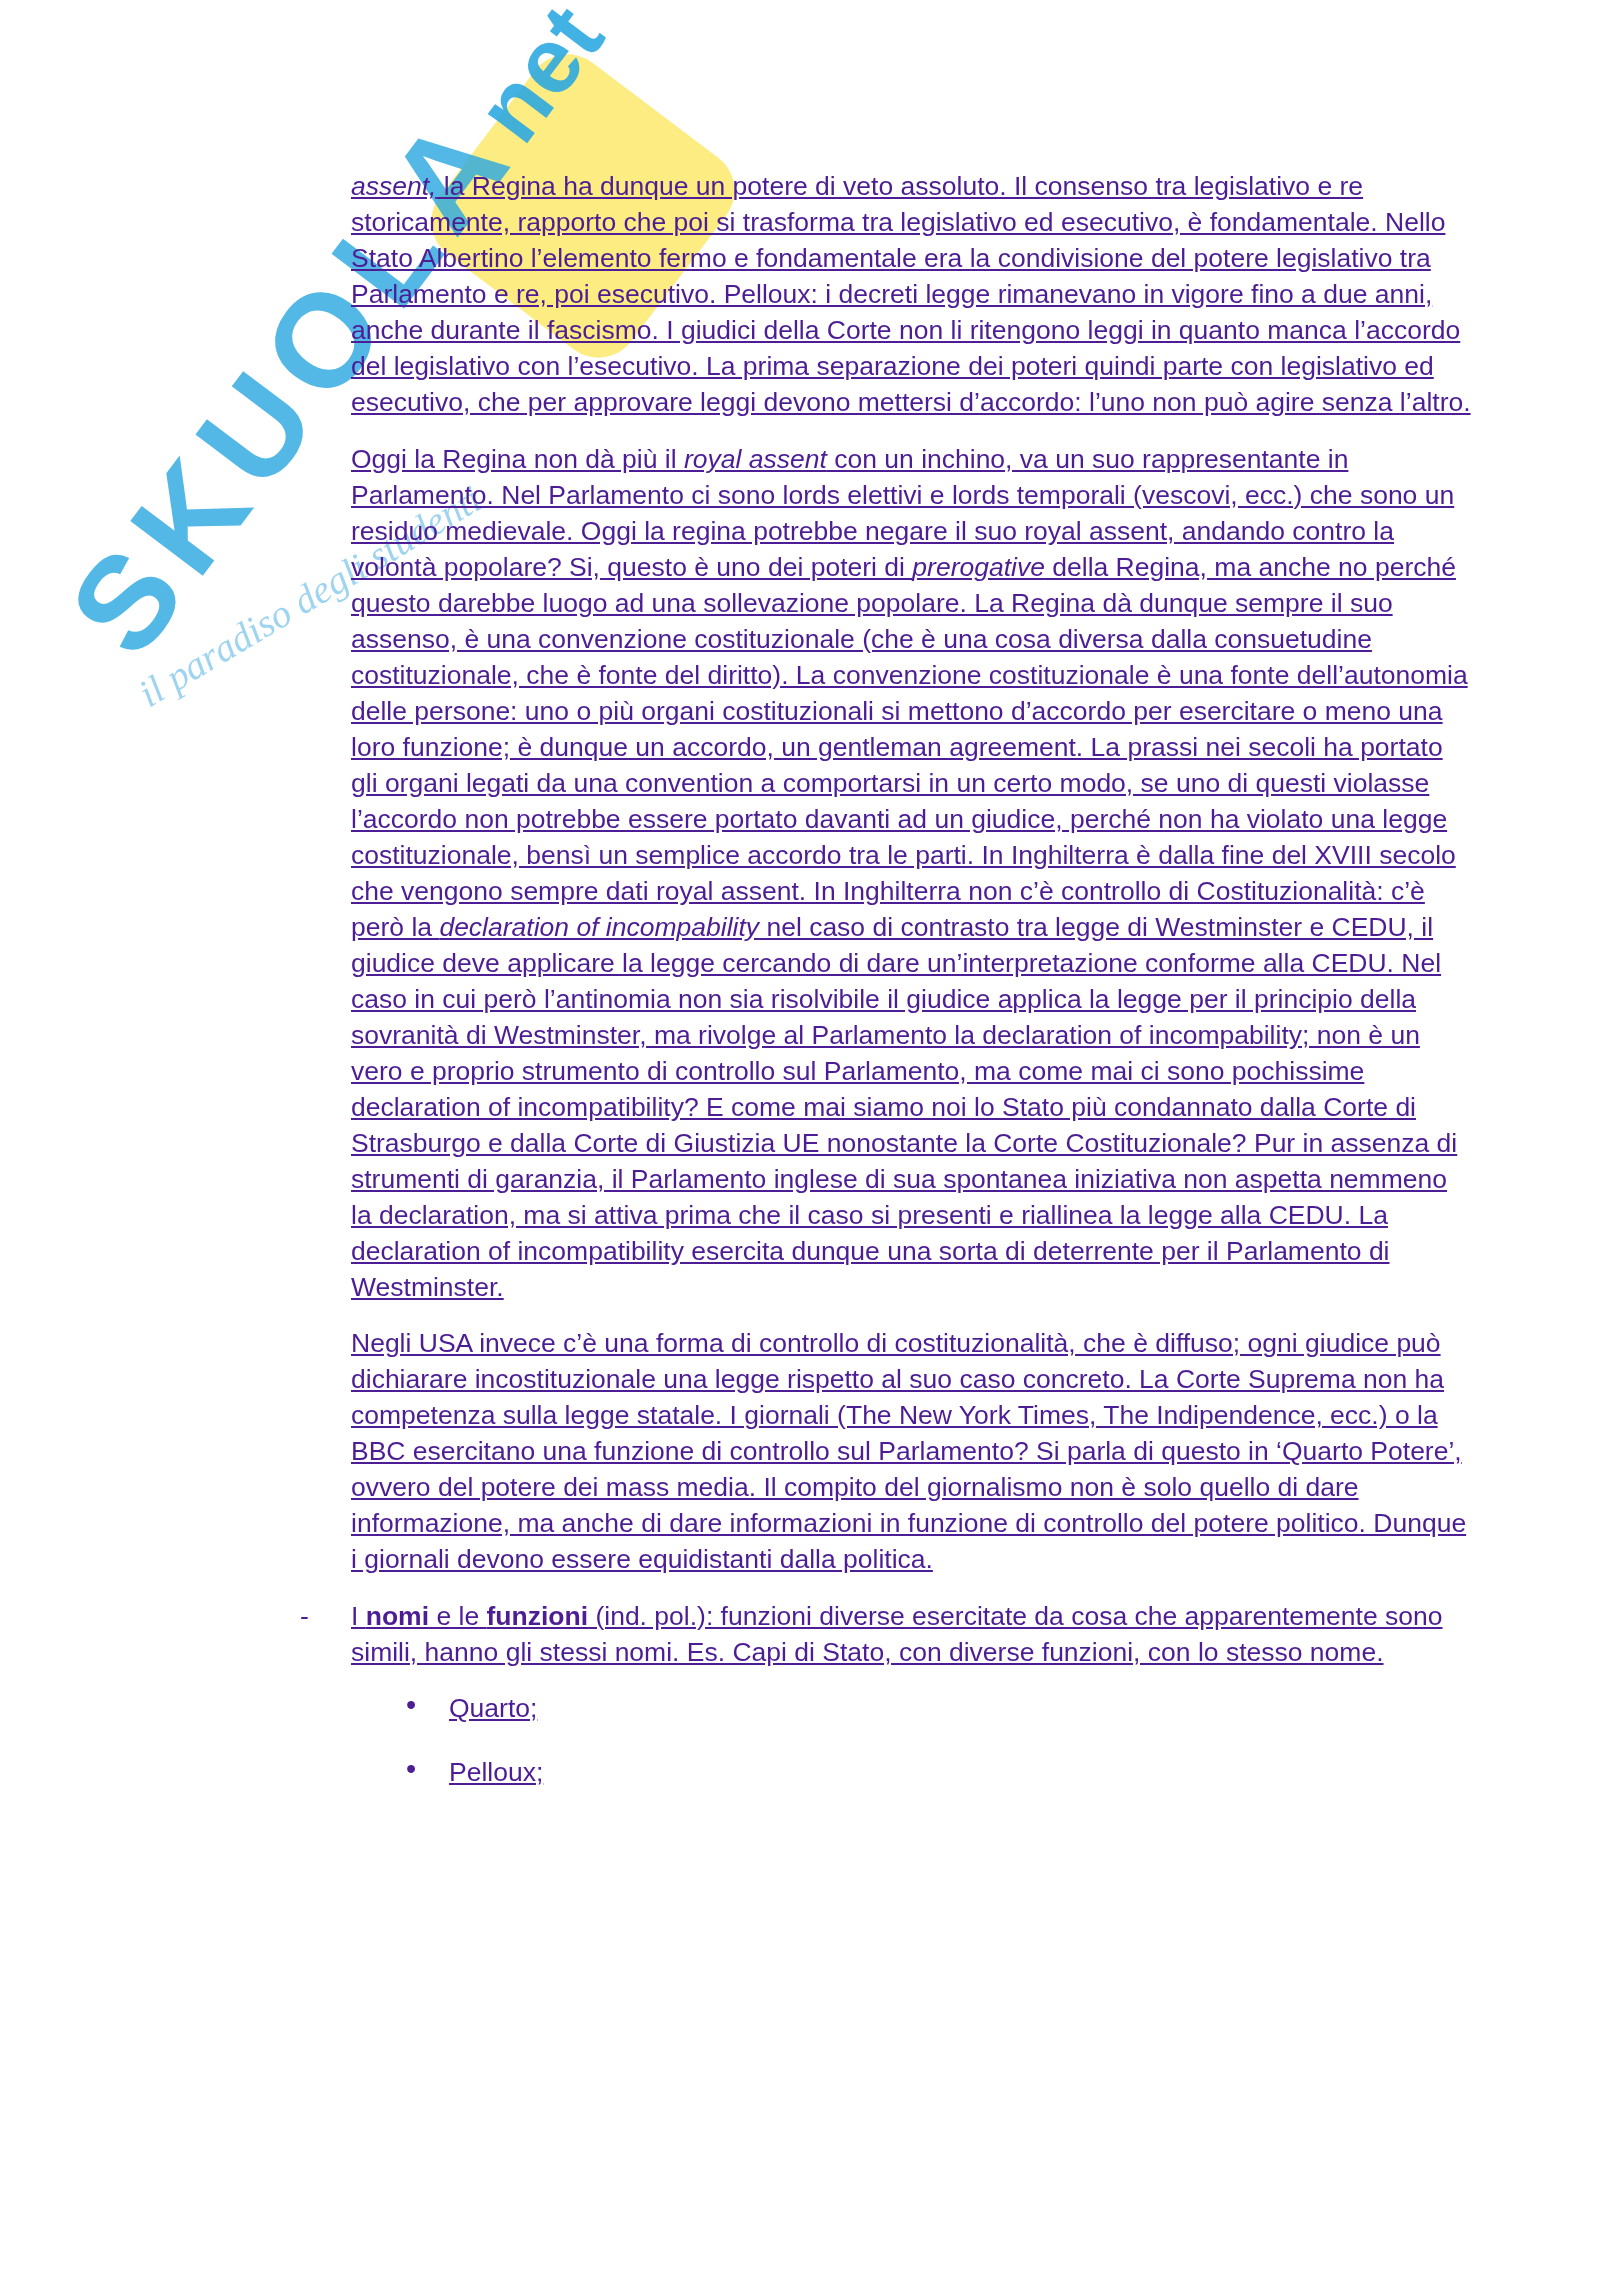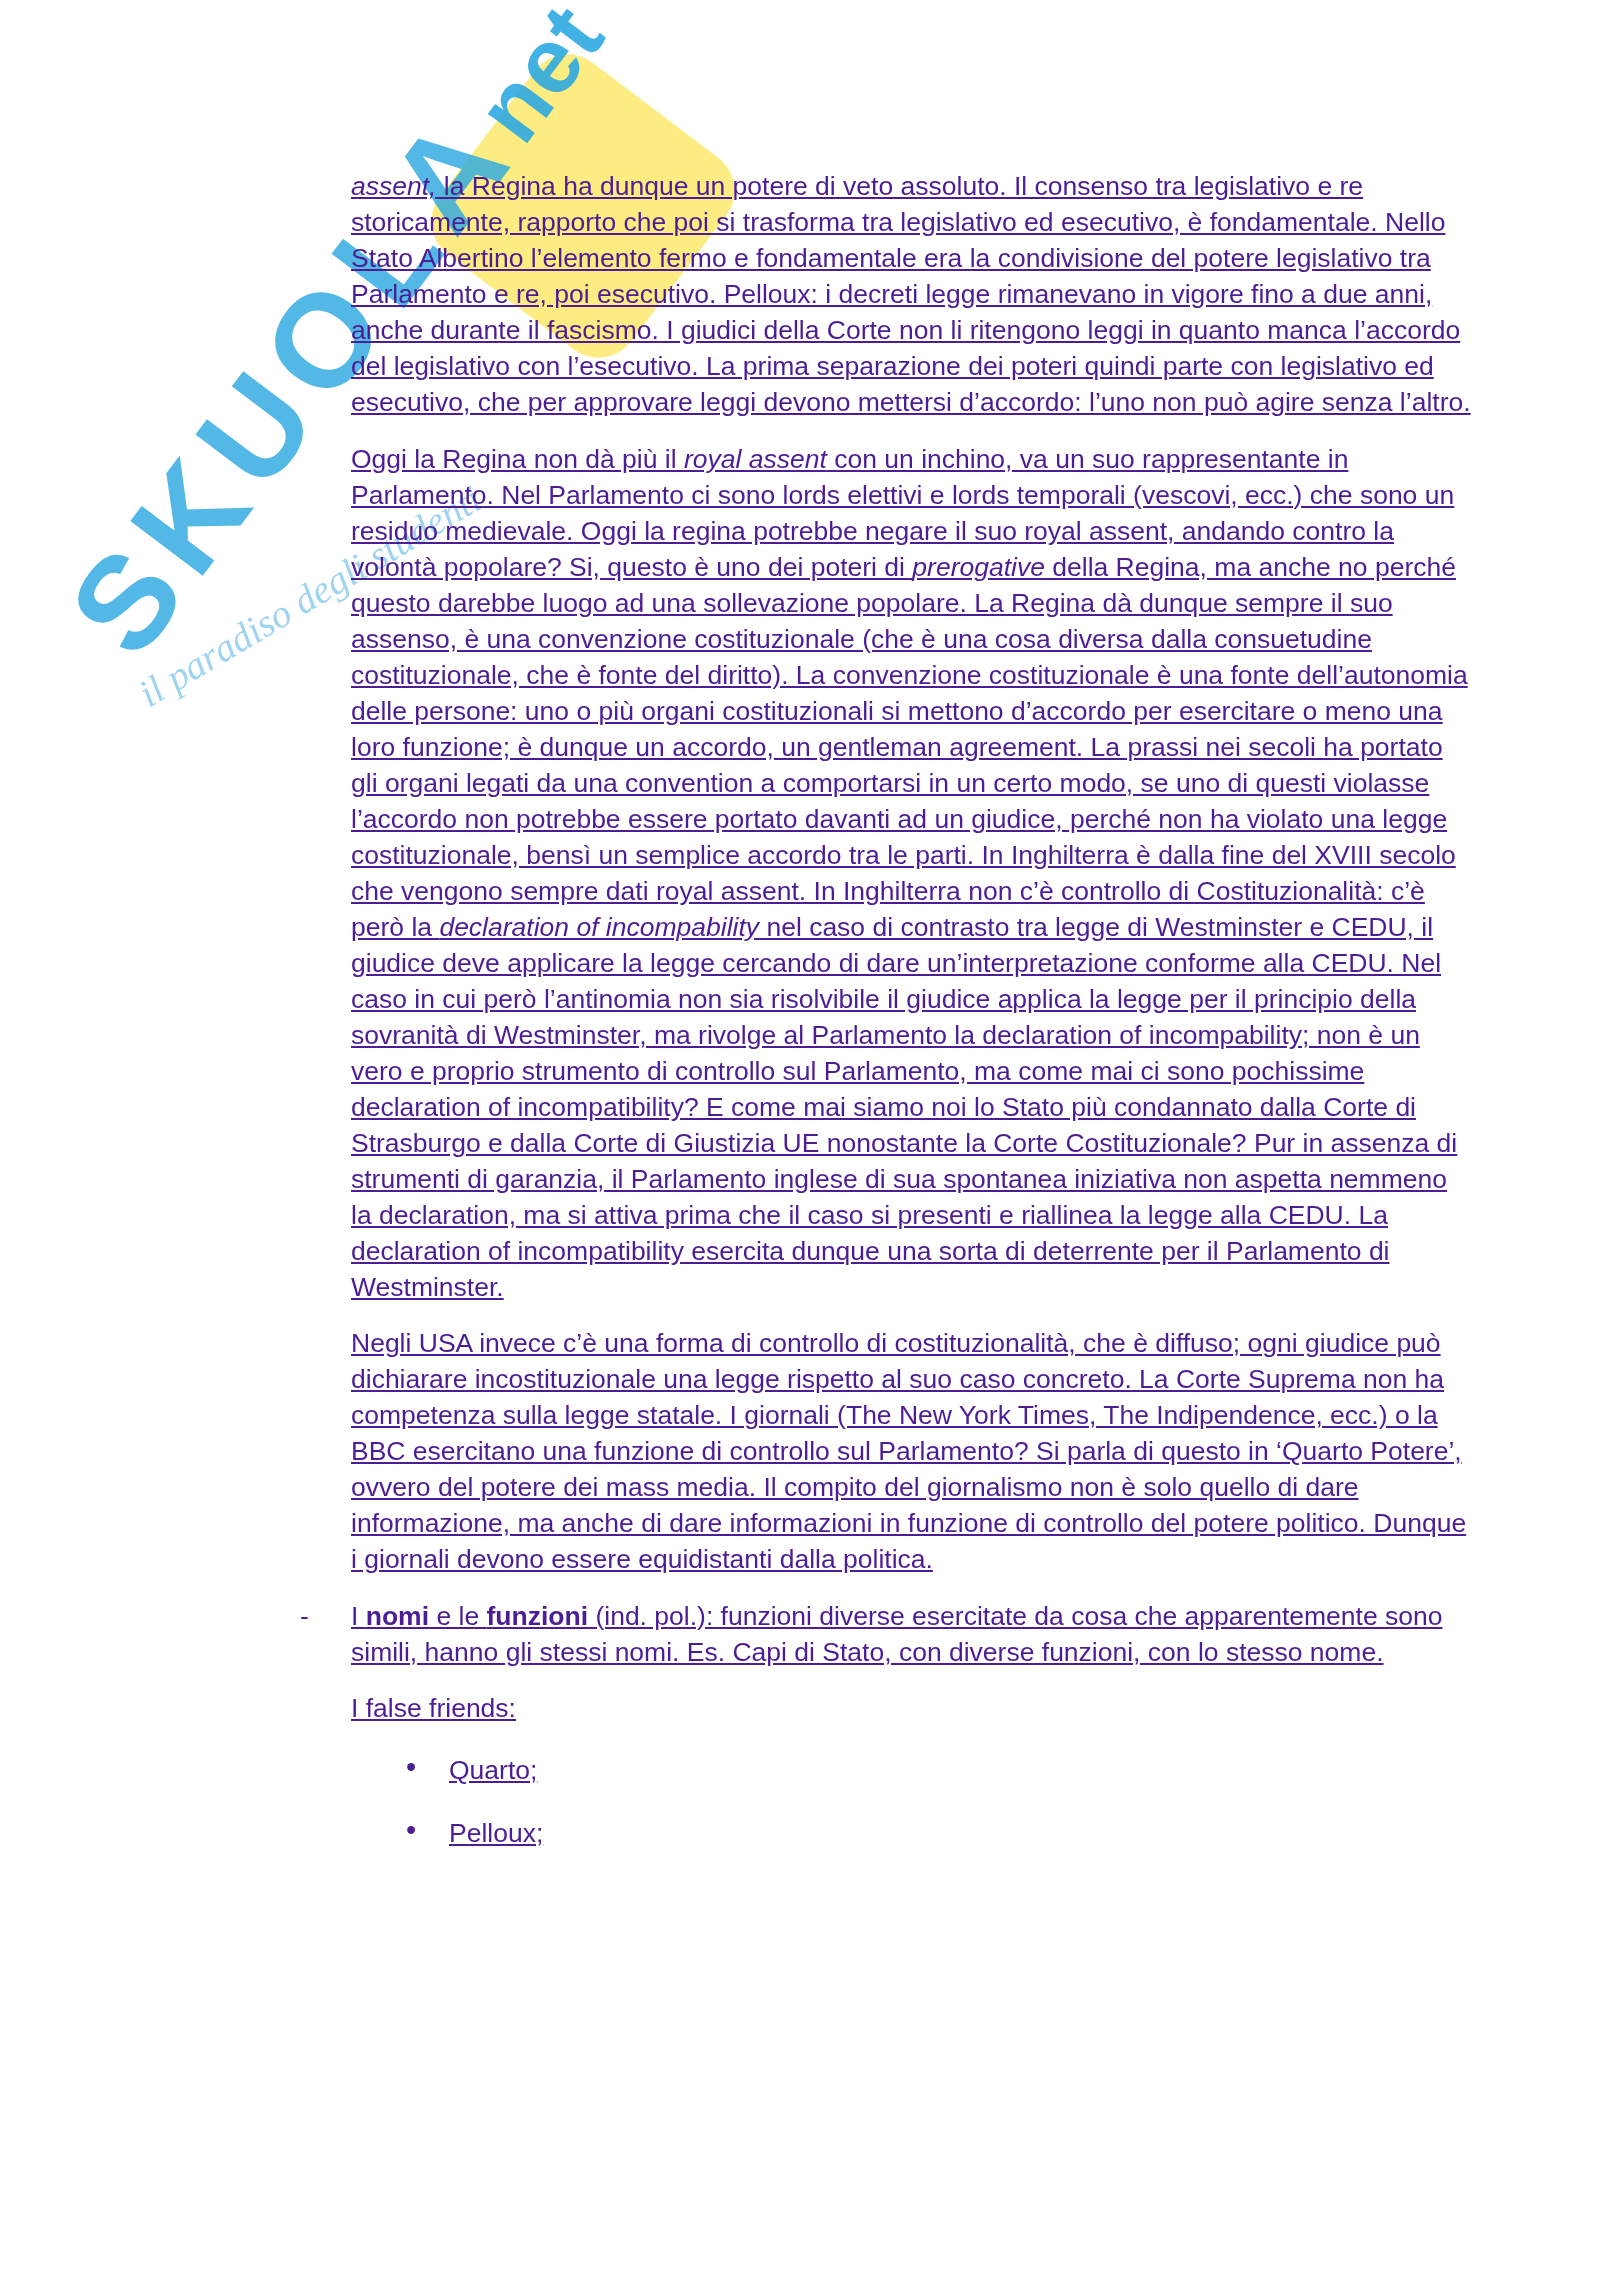--- a/index.html
+++ b/index.html
@@ -116,21 +116,20 @@
 
     <p class="para"><span>Oggi la Regina non dà più il </span><span class="it">royal assent</span><span> con un inchino, va un suo rappresentante in Parlamento. Nel Parlamento ci sono lords elettivi e lords temporali (vescovi, ecc.) che sono un residuo medievale. Oggi la regina potrebbe negare il suo royal assent, andando contro la volontà popolare? Si, questo è uno dei poteri di </span><span class="it">prerogative</span><span> della Regina, ma anche no perché questo darebbe luogo ad una sollevazione popolare. La Regina dà dunque sempre il suo assenso, è una convenzione costituzionale (che è una cosa diversa dalla consuetudine costituzionale, che è fonte del diritto). La convenzione costituzionale è una fonte dell’autonomia delle persone: uno o più organi costituzionali si mettono d’accordo per esercitare o meno una loro funzione; è dunque un accordo, un gentleman agreement. La prassi nei secoli ha portato gli organi legati da una convention a comportarsi in un certo modo, se uno di questi violasse l’accordo non potrebbe essere portato davanti ad un giudice, perché non ha violato una legge costituzionale, bensì un semplice accordo tra le parti. In Inghilterra è dalla fine del XVIII secolo che vengono sempre dati royal assent. In Inghilterra non c’è controllo di Costituzionalità: c’è però la </span><span class="it">declaration of incompability</span><span> nel caso di contrasto tra legge di Westminster e CEDU, il giudice deve applicare la legge cercando di dare un’interpretazione conforme alla CEDU. Nel caso in cui però l’antinomia non sia risolvibile il giudice applica la legge per il principio della sovranità di Westminster, ma rivolge al Parlamento la declaration of incompability; non è un vero e proprio strumento di controllo sul Parlamento, ma come mai ci sono pochissime declaration of incompatibility? E come mai siamo noi lo Stato più condannato dalla Corte di Strasburgo e dalla Corte di Giustizia UE nonostante la Corte Costituzionale? Pur in assenza di strumenti di garanzia, il Parlamento inglese di sua spontanea iniziativa non aspetta nemmeno la declaration, ma si attiva prima che il caso si presenti e riallinea la legge alla CEDU. La declaration of incompatibility esercita dunque una sorta di deterrente per il Parlamento di Westminster.</span></p>
 
     <p class="para"><span>Negli USA invece c’è una forma di controllo di costituzionalità, che è diffuso; ogni giudice può dichiarare incostituzionale una legge rispetto al suo caso concreto. La Corte Suprema non ha competenza sulla legge statale. I giornali (The New York Times, The Indipendence, ecc.) o la BBC esercitano una funzione di controllo sul Parlamento? Si parla di questo in ‘Quarto Potere’, ovvero del potere dei mass media. Il compito del giornalismo non è solo quello di dare informazione, ma anche di dare informazioni in funzione di controllo del potere politico. Dunque i giornali devono essere equidistanti dalla politica.</span></p>
 
     <div class="dash-item">
       <span class="dash-marker">-</span>
       <p class="para" style="margin-bottom:9px;"><span>I </span><span class="b">nomi</span><span> e le </span><span class="b">funzioni</span><span> (ind. pol.): funzioni diverse esercitate da cosa che apparentemente sono simili, hanno gli stessi nomi. Es. Capi di Stato, con diverse funzioni, con lo stesso nome.</span></p>
     </div>
 
-    <p class="para false-friends-heading"><span>I false friends:</span></p>
 
     <ul class="bullets">
       <li class="bullet-item"><span class="bullet-marker">•</span><span>Quarto;</span></li>
       <li class="bullet-item"><span class="bullet-marker">•</span><span>Pelloux;</span></li>
     </ul>
 
   </main>
 </div>
 
 

